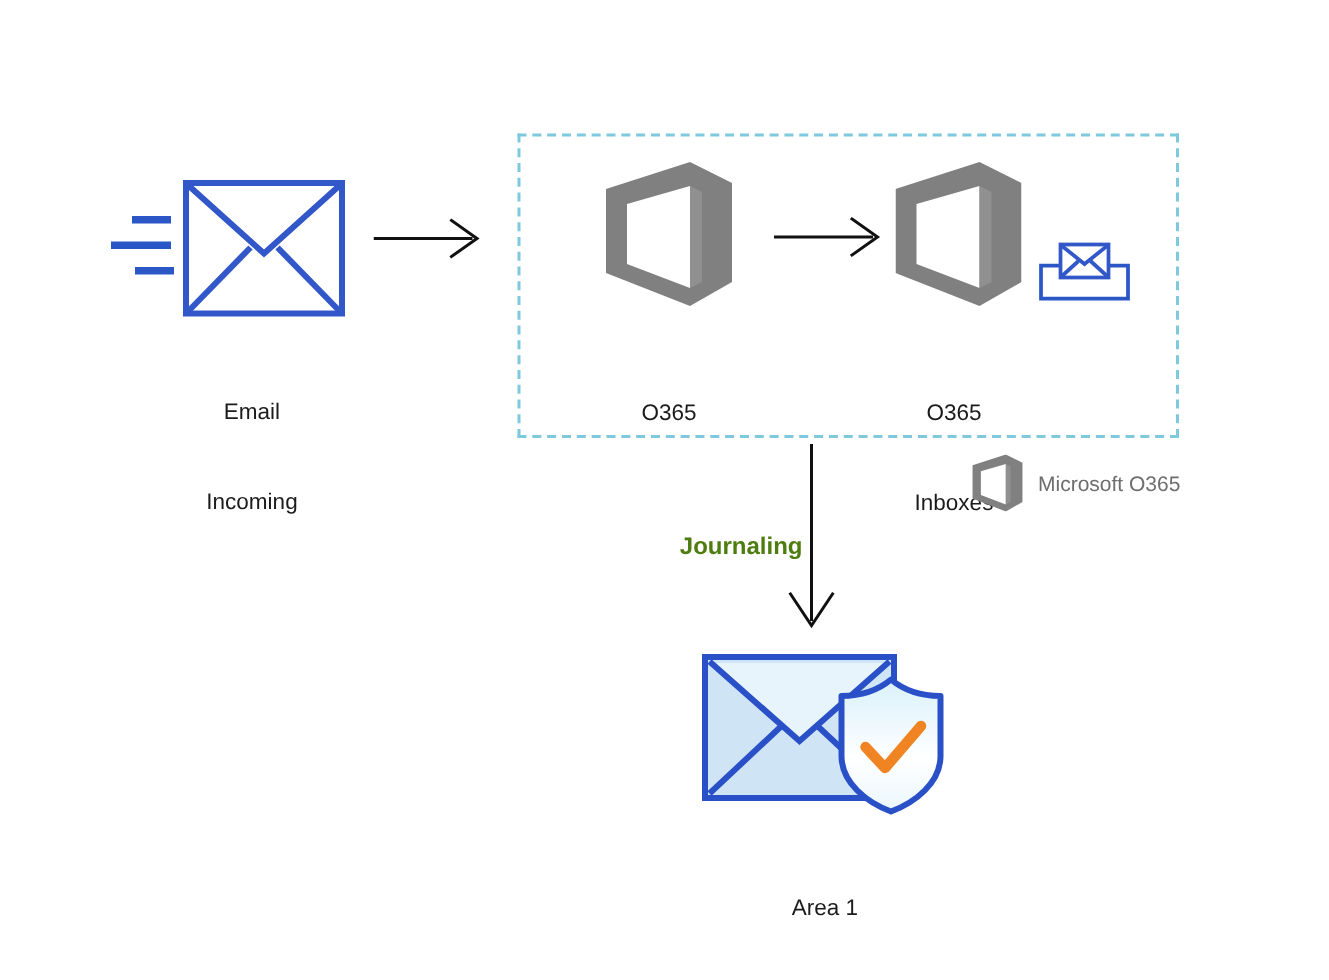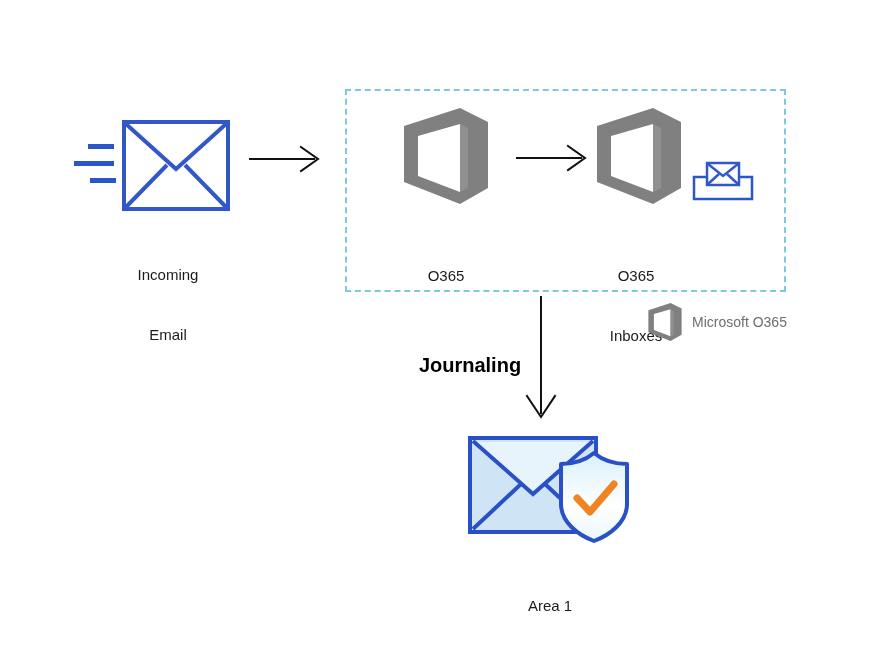--- a/index.html
+++ b/index.html
@@ -54,22 +54,22 @@
   #inbox-tray-node { left: 692px; top: 157px; width: 62px; height: 44px; }
 
   
   #arrow-incoming-to-mx { left: 249px; top: 144px; width: 72px; height: 30px; }
   #arrow-mx-to-inbox { left: 516px; top: 143px; width: 72px; height: 30px; }
   #arrow-journaling { left: 518px; top: 296px; width: 46px; height: 124px; }
 
   
   #journaling-label {
     left: 405px; top: 355px; width: 130px;
-    font-size: 20px; font-weight: bold; color: #000000;
-    text-align: center;
+    font-size: 16px; font-weight: bold; color: #4d7c0f;
+    text-align: right;
   }
 
   
   #legend-o365 {
     position: absolute; left: 648px; top: 303px;
     display: flex; align-items: center; gap: 10px;
   }
   #legend-o365-icon { width: 34px; height: 38px; }
   #legend-o365-label { font-size: 14px; color: #6e6e6e; white-space: nowrap; }
 
@@ -90,22 +90,22 @@
       <rect x="18" y="60" width="26" height="5" fill="#2a56c6"></rect>
 
       <rect x="52" y="4" width="104" height="87" fill="#ffffff" stroke="#3257c8" stroke-width="4"></rect>
 
       <path d="M 54 6 L 104 51 L 154 6" fill="none" stroke="#3257c8" stroke-width="4" stroke-linejoin="miter"></path>
       <path d="M 54 89 L 95 47" fill="none" stroke="#3257c8" stroke-width="4"></path>
       <path d="M 154 89 L 113 47" fill="none" stroke="#3257c8" stroke-width="4"></path>
     </svg>
   </div>
   <div class="label" id="incoming-email-label">
+    <span class="label-line">Email</span>
     <span class="label-line">Incoming</span>
-    <span class="label-line">Email</span>
   </div>
 
   <div class="node" id="arrow-incoming-to-mx">
     <svg width="72" height="30" viewBox="0 0 72 30">
       <line x1="0" y1="15" x2="66" y2="15" stroke="#111111" stroke-width="2"></line>
       <path d="M 52 3 L 69 15 L 52 27" fill="none" stroke="#111111" stroke-width="2" stroke-linecap="square"></path>
     </svg>
   </div>
 
   <div class="node" id="o365-boundary"></div>

